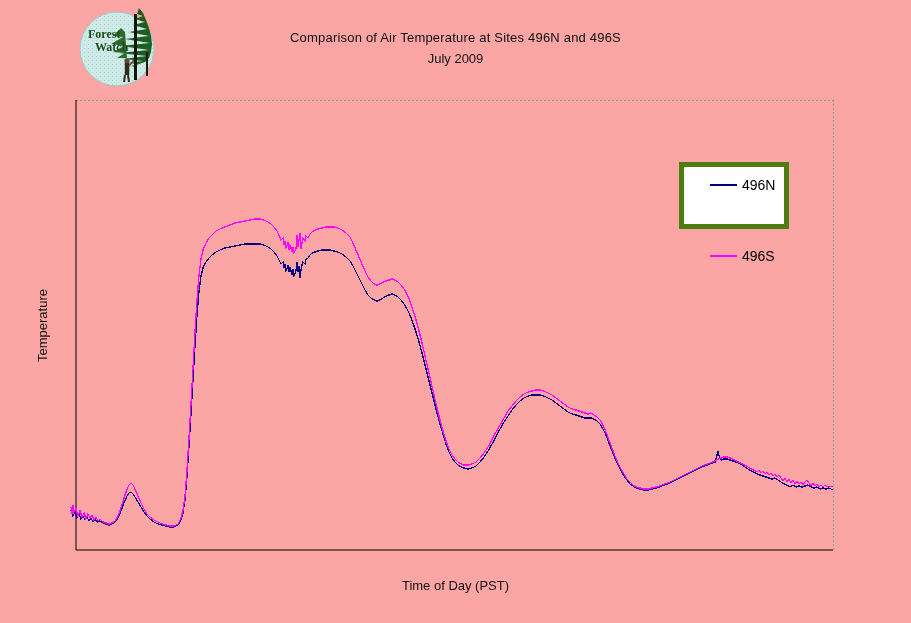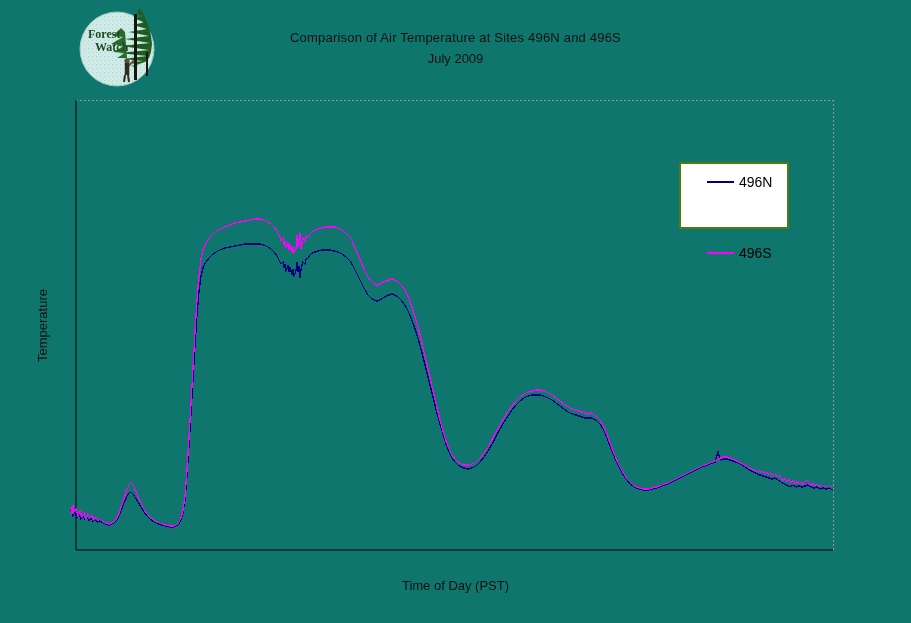--- a/index.html
+++ b/index.html
@@ -1,28 +1,28 @@
 <!DOCTYPE html>
 <html><head>
 <meta charset="utf-8">
 <style>
   html,body{margin:0;padding:0;background:#000;}
-  .stage{position:relative;width:911px;height:623px;background:#0f766e;overflow:hidden;
+  .stage{position:relative;width:911px;height:623px;background:#fca5a5;overflow:hidden;
          font-family:"Liberation Sans","DejaVu Sans",sans-serif;}
   .chart-svg{position:absolute;left:0;top:0;}
   
   .ghost{color:#101010;}
   .title-block{position:absolute;left:0;top:30px;width:911px;text-align:center;}
   .title-line1{font-size:13px;letter-spacing:.2px;}
   .title-line2{font-size:13px;margin-top:6px;}
   .y-axis-title{position:absolute;left:-28px;top:318px;width:140px;text-align:center;
                 transform:rotate(-90deg);transform-origin:center;font-size:13px;}
   .x-axis-title{position:absolute;left:0;top:578px;width:911px;text-align:center;font-size:13px;}
   .legend{position:absolute;left:679px;top:162px;width:110px;height:67px;background:#fff;
-          border:2px solid #4d7c0f;box-sizing:border-box;}
+          border:5px solid #4d7c0f;box-sizing:border-box;}
   .legend-entry{position:absolute;left:0;width:110px;height:16px;}
   .legend-entry.e0{top:10px;}
   .legend-entry.e1{top:43px;margin-top:38px;}
   .legend-swatch{position:absolute;left:26px;top:7px;width:27px;height:2px;}
   .legend-label{position:absolute;left:58px;top:0;font-size:14px;color:#000;line-height:16px;}
   .logo{position:absolute;left:79px;top:6px;}
 </style>
 </head>
 <body>
 

